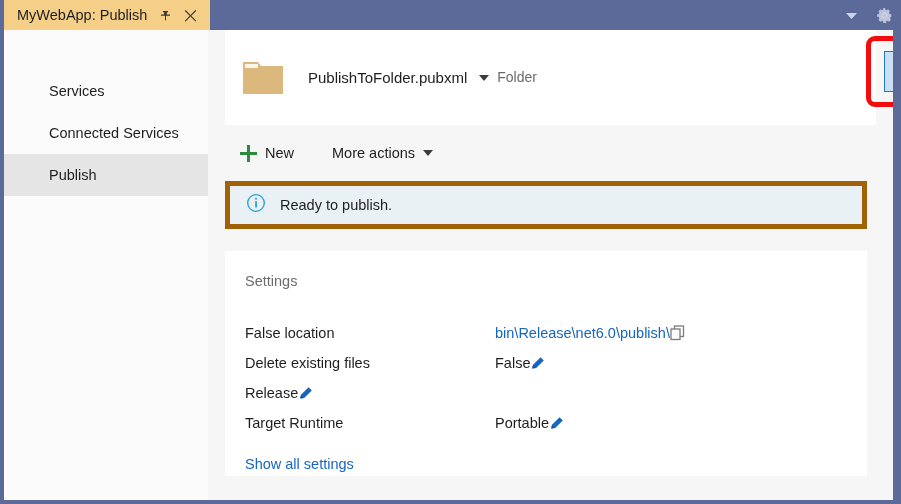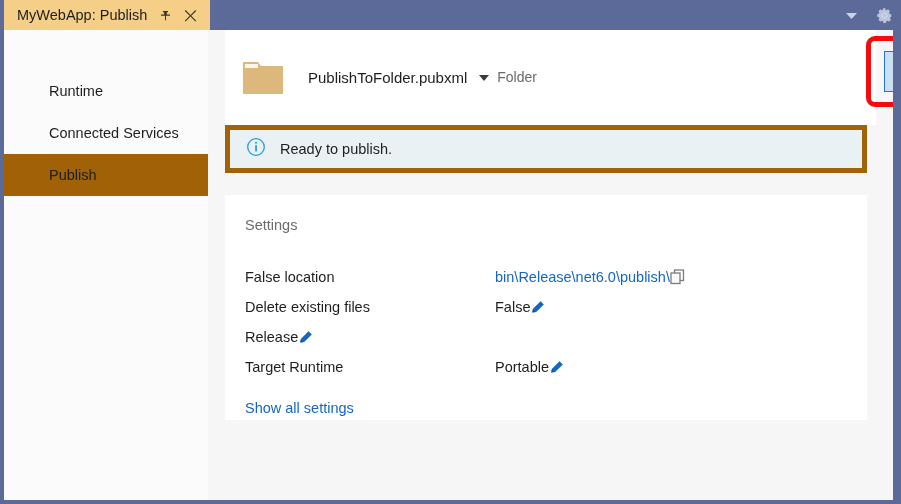--- a/index.html
+++ b/index.html
@@ -92,21 +92,21 @@
   .side-item {
     height: 42px;
     display: flex;
     align-items: center;
     padding-left: 45px;
     font-size: 14.5px;
     color: #1e1e1e;
   }
 
   .side-item.selected {
-    background: #a16207;
+    background: #e5e5e5;
   }
 
   
   #content {
     flex: 1 1 auto;
     height: 100%;
     background: #f6f6f6;
     position: relative;
     overflow: hidden;
     padding: 0 17px;
@@ -314,21 +314,21 @@
           <path fill="#ccd3e6" d="M16.2 10.4v-2.8l-1.8-.3a5.7 5.7 0 0 0-.6-1.4l1-1.5-2-2-1.5 1a5.7 5.7 0 0 0-1.4-.6L9.6 1H7.8l-.3 1.8c-.5.1-1 .3-1.4.6l-1.5-1-2 2 1 1.5c-.3.4-.5.9-.6 1.4l-1.8.3v2.8l1.8.3c.1.5.3 1 .6 1.4l-1 1.5 2 2 1.5-1c.4.3.9.5 1.4.6l.3 1.8h2.8l.3-1.8c.5-.1 1-.3 1.4-.6l1.5 1 2-2-1-1.5c.3-.4.5-.9.6-1.4z" opacity=".85"></path>
         </svg>
       </span>
     </div>
   </div>
 
   <div id="window-body">
 
     <div id="sidebar">
       <div class="side-item">
-        <span>Runtime</span>
+        <span>Services</span>
       </div>
       <div class="side-item">
         <span>Connected Services</span>
       </div>
       <div class="side-item selected">
         <span>Publish</span>
       </div>
     </div>
 
     <div id="content">
@@ -355,20 +355,30 @@
           <div id="publish-annotation"></div>
 
           <div id="publish-button">
             
             
           </div>
 
         </div>
       </div>
 
+      <div id="toolbar">
+        <div class="tool-btn">
+          <span id="plus-icon"></span>
+          <span>New</span>
+        </div>
+        <div class="tool-btn">
+          <span>More actions</span>
+          <span class="caret-down"></span>
+        </div>
+      </div>
 
       <div id="info-banner">
         <span>
           <svg width="20" height="20" viewBox="0 0 20 20">
             <circle cx="10" cy="10" r="8.3" fill="none" stroke="#1e9ae0" stroke-width="1.3"></circle>
             <circle cx="10" cy="5.7" r="1" fill="#1e9ae0"></circle>
             <rect x="9.2" y="8" width="1.7" height="6.6" rx=".6" fill="#1e9ae0"></rect>
           </svg>
         </span>
         <span id="info-text">Ready to publish.</span>

